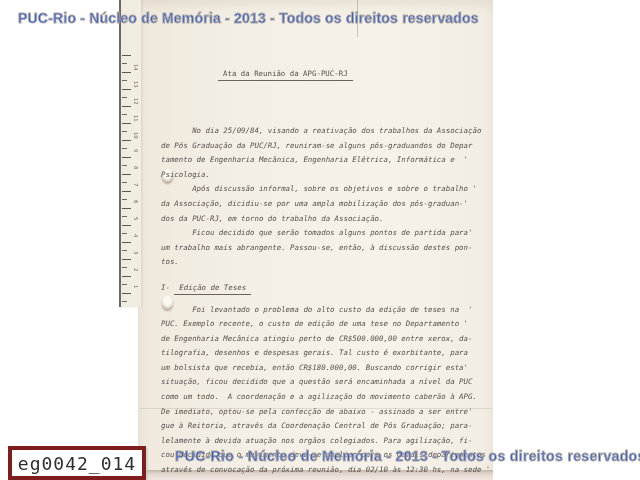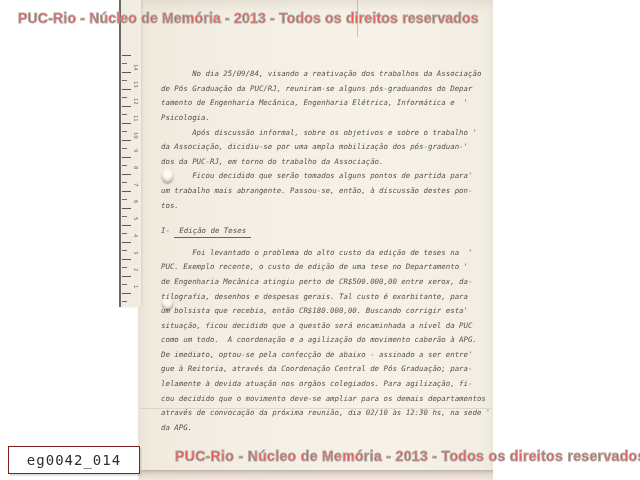--- a/index.html
+++ b/index.html
@@ -53,34 +53,34 @@
     white-space: pre; letter-spacing: 0;
   }
   .doc-title { padding-left: 57px; margin-bottom: 13px; }
   .underlined { border-bottom: 1px solid #6a635c; padding: 0 5px 2px; }
   .doc-heading { margin-top: 11px; margin-bottom: 7px; }
   .doc-line, .doc-heading { min-height: 14.6px; font-style: italic; }
 
   
   .watermark {
     position: absolute; font-weight: bold; font-size: 14px; letter-spacing: 0.2px;
-    color: #ef4444; -webkit-text-stroke: 0.9px #a8a29a;
+    color: #1d4ed8; -webkit-text-stroke: 0.9px #a8a29a;
     text-shadow: 0 0 1px rgba(255,255,255,0.7);
     opacity: 0.92; white-space: nowrap; z-index: 5;
   }
   .wm-top { left: 18px; top: 10px; }
   .wm-bottom { left: 175px; top: 448px; letter-spacing: 0.35px; }
 
   
   .catalog-label {
     position: absolute; left: 8px; top: 446px; width: 130px; height: 26px;
-    background: #ffffff; border: 1px solid #7f1d1d;
+    background: #ffffff; border: 4px solid #7f1d1d;
     box-shadow: 2px 2px 0 rgba(190,190,190,0.45);
     display: flex; align-items: center; justify-content: center;
-    font-family: "DejaVu Sans Mono", monospace; font-size: 14px; color: #2e2e2e;
+    font-family: "DejaVu Sans Mono", monospace; font-size: 18px; color: #2e2e2e;
     letter-spacing: 1px; z-index: 6;
   }
 </style>
 </head>
 <body>
 
 <div class="stage">
 
   <div class="page"></div>
   <div class="page-bottom-edge"></div>
@@ -105,20 +105,21 @@
         <span class="ruler-num" style="top: 191px;">3</span>
         <span class="ruler-num" style="top: 208px;">2</span>
         <span class="ruler-num" style="top: 225px;">1</span>
       </div>
   </div>
 
   <div class="hole hole-1"></div>
   <div class="hole hole-2"></div>
 
   <div class="doc-text">
+    <div class="doc-title"><span class="underlined">Ata da Reunião da APG-PUC-RJ</span></div>
     <div><div class="doc-line">       No dia 25/09/84, visando a reativação dos trabalhos da Associação</div><div class="doc-line">de Pós Graduação da PUC/RJ, reuniram-se alguns pós-graduandos do Depar</div><div class="doc-line">tamento de Engenharia Mecânica, Engenharia Elétrica, Informática e  '</div><div class="doc-line">Psicologia.</div><div class="doc-line">       Após discussão informal, sobre os objetivos e sobre o trabalho '</div><div class="doc-line">da Associação, dicidiu-se por uma ampla mobilização dos pós-graduan-'</div><div class="doc-line">dos da PUC-RJ, em torno do trabalho da Associação.</div><div class="doc-line">       Ficou decidido que serão tomados alguns pontos de partida para'</div><div class="doc-line">um trabalho mais abrangente. Passou-se, então, à discussão destes pon-</div><div class="doc-line">tos.</div><div class="doc-heading"><span>I- </span><span class="underlined">Edição de Teses</span></div><div class="doc-line">       Foi levantado o problema do alto custo da edição de teses na  '</div><div class="doc-line">PUC. Exemplo recente, o custo de edição de uma tese no Departamento '</div><div class="doc-line">de Engenharia Mecânica atingiu perto de CR$500.000,00 entre xerox, da-</div><div class="doc-line">tilografia, desenhos e despesas gerais. Tal custo é exorbitante, para</div><div class="doc-line">um bolsista que recebia, então CR$180.000,00. Buscando corrigir esta'</div><div class="doc-line">situação, ficou decidido que a questão será encaminhada a nível da PUC</div><div class="doc-line">como um todo.  A coordenação e a agilização do movimento caberão à APG.</div><div class="doc-line">De imediato, optou-se pela confecção de abaixo - assinado a ser entre'</div><div class="doc-line">gue à Reitoria, através da Coordenação Central de Pós Graduação; para-</div><div class="doc-line">lelamente à devida atuação nos orgãos colegiados. Para agilização, fi-</div><div class="doc-line">cou decidido que o movimento deve-se ampliar para os demais departamentos</div><div class="doc-line">através de convocação da próxima reunião, dia 02/10 às 12:30 hs, na sede '</div><div class="doc-line">da APG.</div></div>
   </div>
 
   <div class="watermark wm-top">PUC-Rio - Núcleo de Memória - 2013 - Todos os direitos reservados</div>
   <div class="watermark wm-bottom">PUC-Rio - Núcleo de Memória - 2013 - Todos os direitos reservados</div>
 
   <div class="catalog-label">
       <span>eg0042_014</span>
     </div>
 

